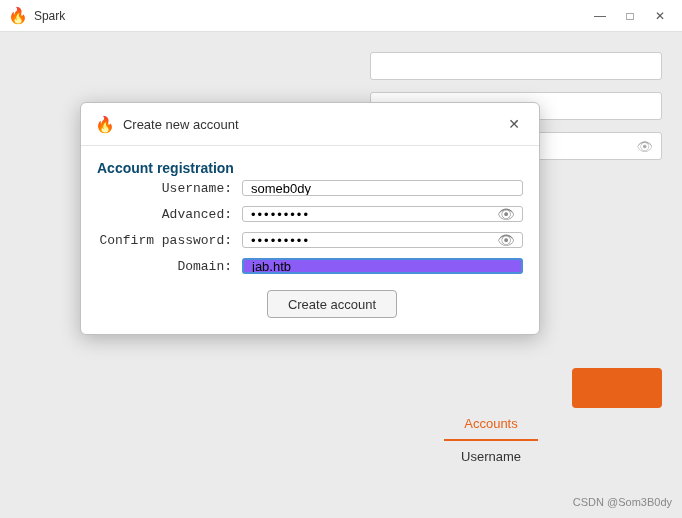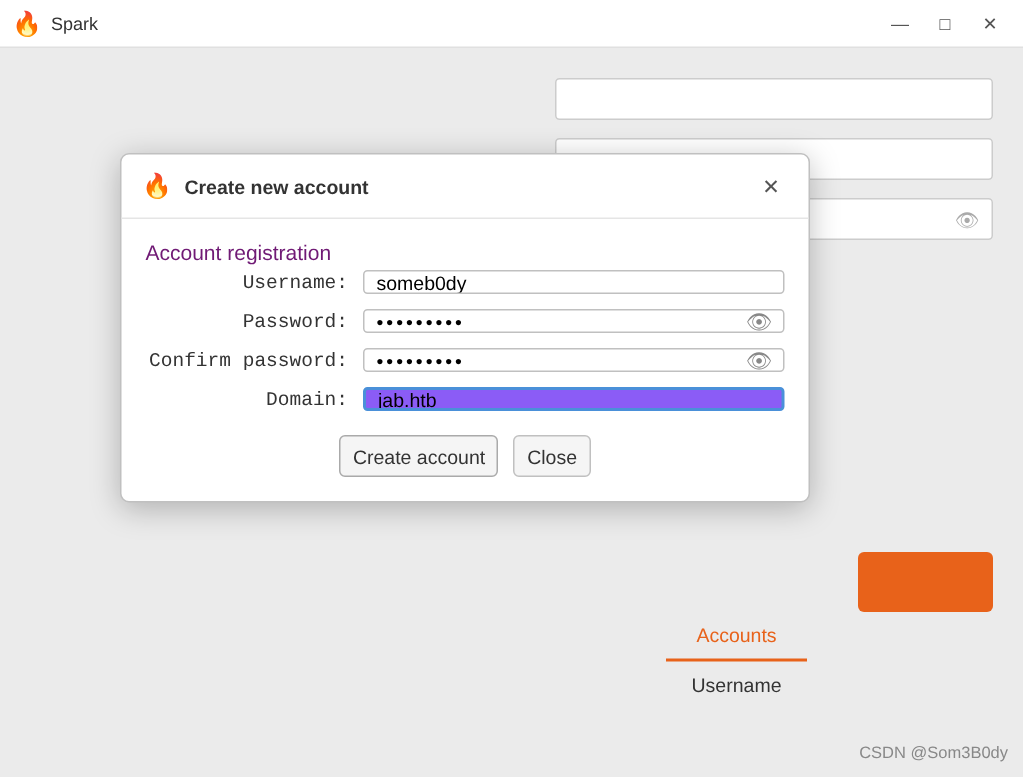--- a/index.html
+++ b/index.html
@@ -187,21 +187,21 @@
     }
 
     .dialog-titlebar-left {
       display: flex;
       align-items: center;
       gap: 8px;
     }
 
     .dialog-title-text {
       font-size: 13px;
-      font-weight: 700;
+      font-weight: 400;
       color: #333;
     }
 
     .dialog-close-btn {
       width: 22px;
       height: 22px;
       border: none;
       background: transparent;
       cursor: pointer;
       font-size: 14px;
@@ -211,22 +211,22 @@
       justify-content: center;
       border-radius: 3px;
     }
 
     .dialog-body {
       padding: 14px 16px 16px 16px;
     }
 
     .dialog-heading {
       font-size: 14px;
-      font-weight: 400;
-      color: #701a75;
+      font-weight: 700;
+      color: #0c4a6e;
       margin-bottom: 4px;
     }
 
     .dialog-subheading {
       font-size: 12px;
       color: #555;
       margin-bottom: 14px;
     }
 
     .form-row {
@@ -283,27 +283,28 @@
 
     .dialog-buttons {
       display: flex;
       justify-content: center;
       gap: 10px;
       margin-top: 16px;
     }
 
     .btn {
       height: 28px;
-      padding: 0 8px;
+      padding: 0 20px;
       border-radius: 4px;
       border: 1px solid #c0c0c0;
       cursor: pointer;
       font-size: 13px;
       background: #f5f5f5;
       color: #333;
+      margin-left: 44px;
     }
 
     .btn-primary {
       background: #f5f5f5;
       border: 1px solid #aaa;
     }
 
     
     .flame-icon {
       font-size: 16px;
@@ -357,21 +358,21 @@
       <div class="dialog-heading">Account registration</div>
 
       <div class="form-row">
         <div class="form-label">Username:</div>
         <div class="form-input-wrap">
           <input class="form-input" type="text" value="someb0dy" style="">
         </div>
       </div>
 
       <div class="form-row">
-        <div class="form-label">Password:</div>
+        <div class="form-label">Advanced:</div>
         <div class="form-input-wrap">
           <input class="form-input password-field" type="password" value="password1" style="">
           <span class="eye-icon">👁</span>
         </div>
       </div>
 
       <div class="form-row">
         <div class="form-label">Confirm password:</div>
         <div class="form-input-wrap">
           <input class="form-input password-field" type="password" value="password1" style="">
@@ -381,17 +382,16 @@
 
       <div class="form-row">
         <div class="form-label">Domain:</div>
         <div class="form-input-wrap">
           <input class="form-input active-input" type="text" value="jab.htb" style="">
         </div>
       </div>
 
       <div class="dialog-buttons">
         <button class="btn btn-primary">Create account</button>
-        <button class="btn">Close</button>
       </div>
     </div>
   </div>
 </div>
 
 </body></html>

